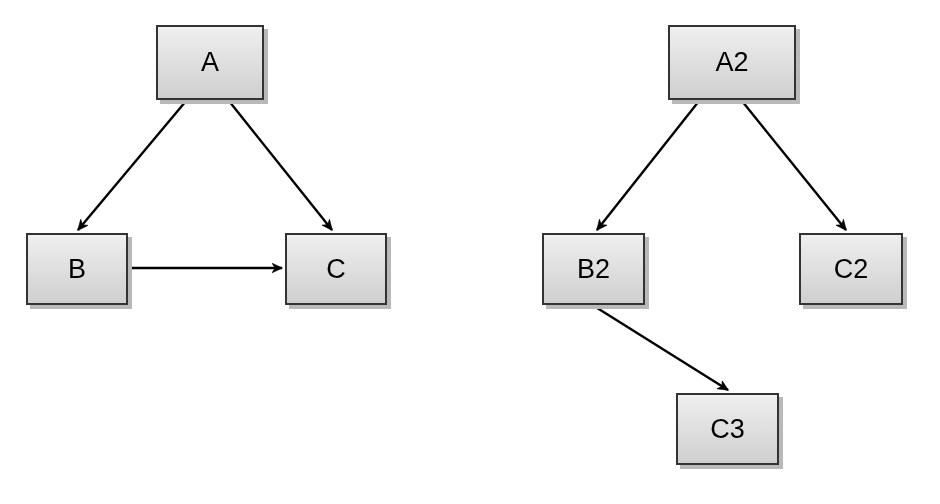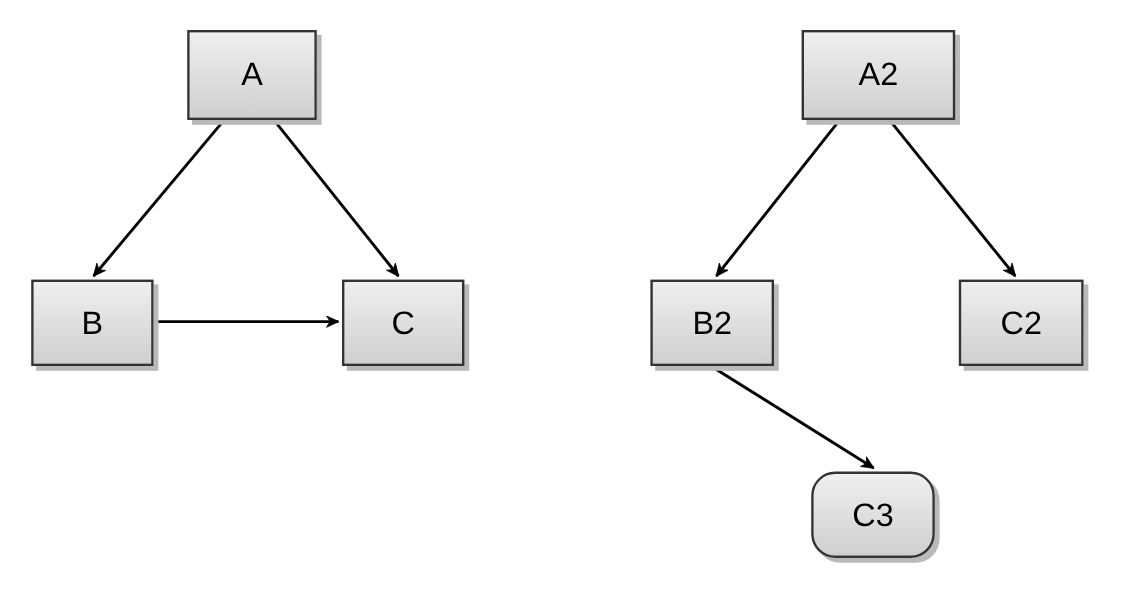--- a/index.html
+++ b/index.html
@@ -82,18 +82,18 @@
       </div>
       <div class="node" style="left: 668px; top: 25px; width: 128px; height: 75px; border-color: rgb(51, 51, 51); box-shadow: rgb(185, 185, 185) 4px 4px 0px 0px; background: linear-gradient(rgb(239, 239, 239) 0%, rgb(207, 207, 207) 100%);">
         <span class="node-label" style="color: rgb(0, 0, 0);">A2</span>
       </div>
       <div class="node" style="left: 542px; top: 233px; width: 103px; height: 72px; border-color: rgb(51, 51, 51); box-shadow: rgb(185, 185, 185) 4px 4px 0px 0px; background: linear-gradient(rgb(239, 239, 239) 0%, rgb(207, 207, 207) 100%);">
         <span class="node-label" style="color: rgb(0, 0, 0); text-align: right;">B2</span>
       </div>
       <div class="node" style="left: 799px; top: 233px; width: 104px; height: 72px; border-color: rgb(51, 51, 51); box-shadow: rgb(185, 185, 185) 4px 4px 0px 0px; background: linear-gradient(rgb(239, 239, 239) 0%, rgb(207, 207, 207) 100%);">
         <span class="node-label" style="color: rgb(0, 0, 0);">C2</span>
       </div>
-      <div class="node" style="left: 676px; top: 393px; width: 103px; height: 72px; border-color: rgb(51, 51, 51); box-shadow: rgb(185, 185, 185) 4px 4px 0px 0px; background: linear-gradient(rgb(239, 239, 239) 0%, rgb(207, 207, 207) 100%); border-radius: 20px;">
+      <div class="node" style="left: 676px; top: 393px; width: 103px; height: 72px; border-color: rgb(51, 51, 51); box-shadow: rgb(185, 185, 185) 4px 4px 0px 0px; background: linear-gradient(rgb(239, 239, 239) 0%, rgb(207, 207, 207) 100%);">
         <span class="node-label" style="color: rgb(0, 0, 0);">C3</span>
       </div>
     </div>
 
 </div>
 
 </body></html>

